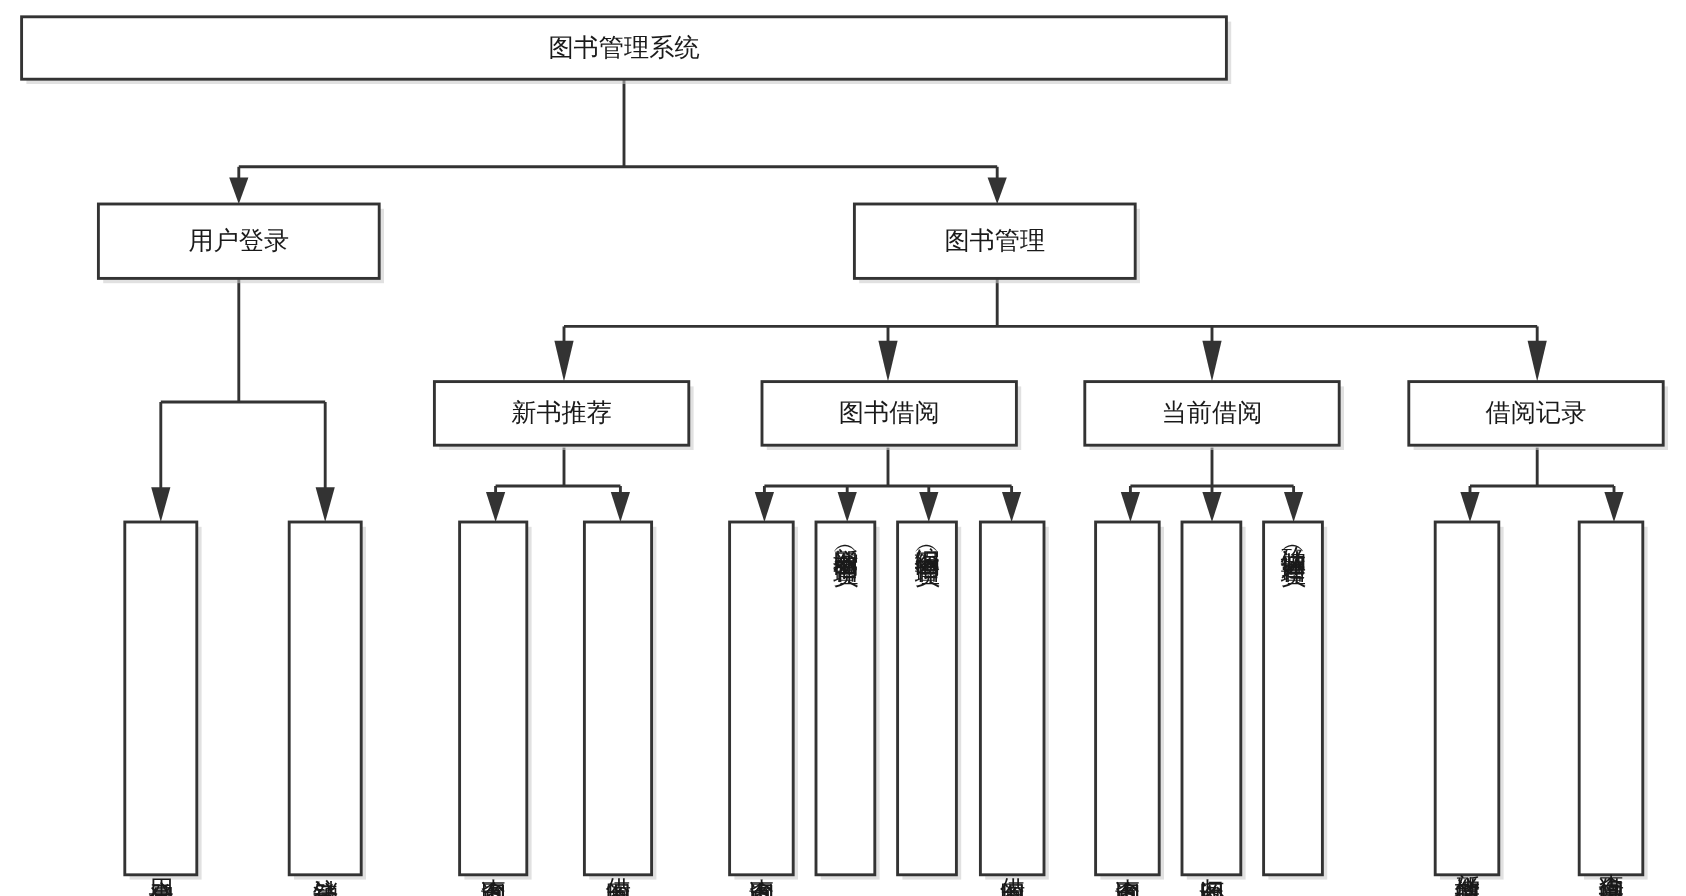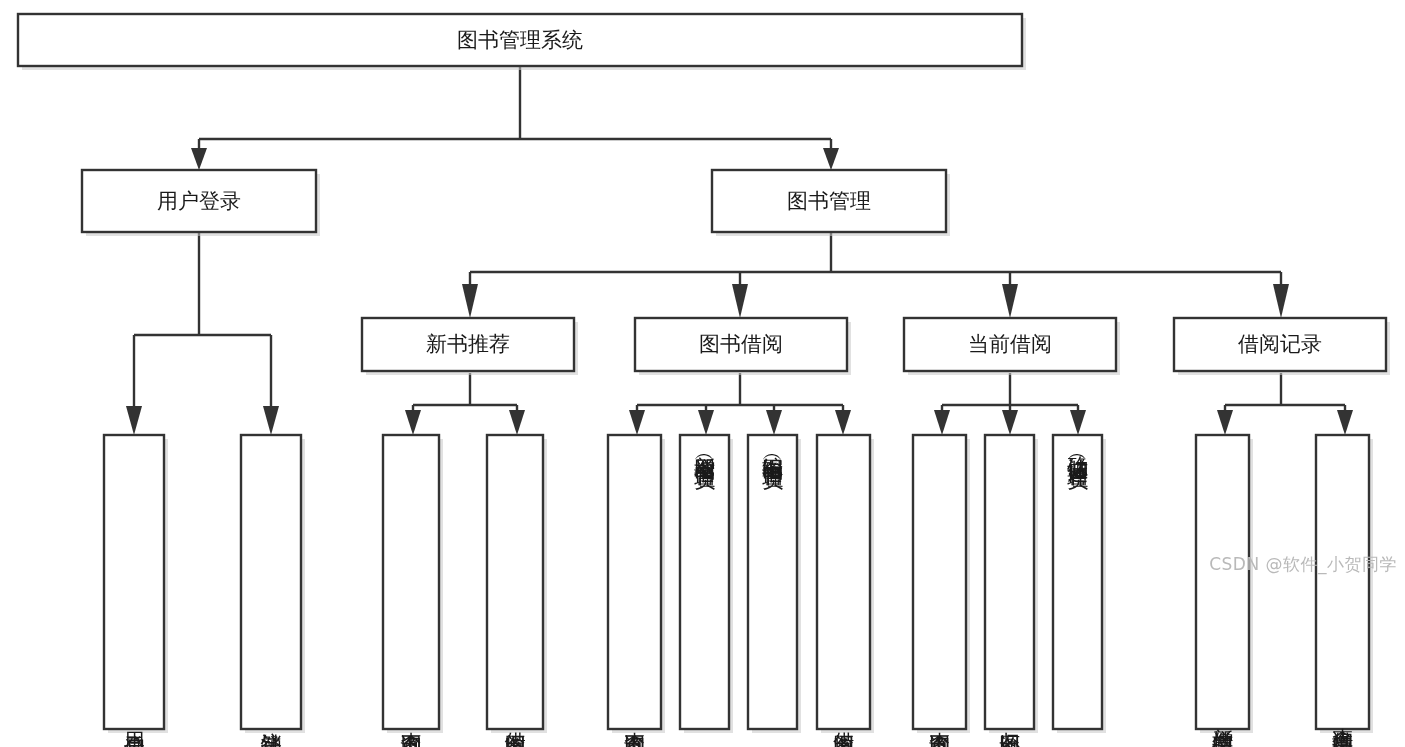--- a/index.html
+++ b/index.html
@@ -325,15 +325,14 @@
       <rect class="node-box" x="1316" y="435" width="53" height="294"></rect>
       <foreignObject class="leaf-label-fo" x="1316" y="435" width="53" height="294">
         <div xmlns="http://www.w3.org/1999/xhtml" class="leaf-label">
           <span>查询借阅记录</span>
         </div>
       </foreignObject>
     </g>
 
   </svg>
 
-  <div class="watermark">CSDN @软件_小贺同学</div>
 
 </div>
 
 </body></html>

